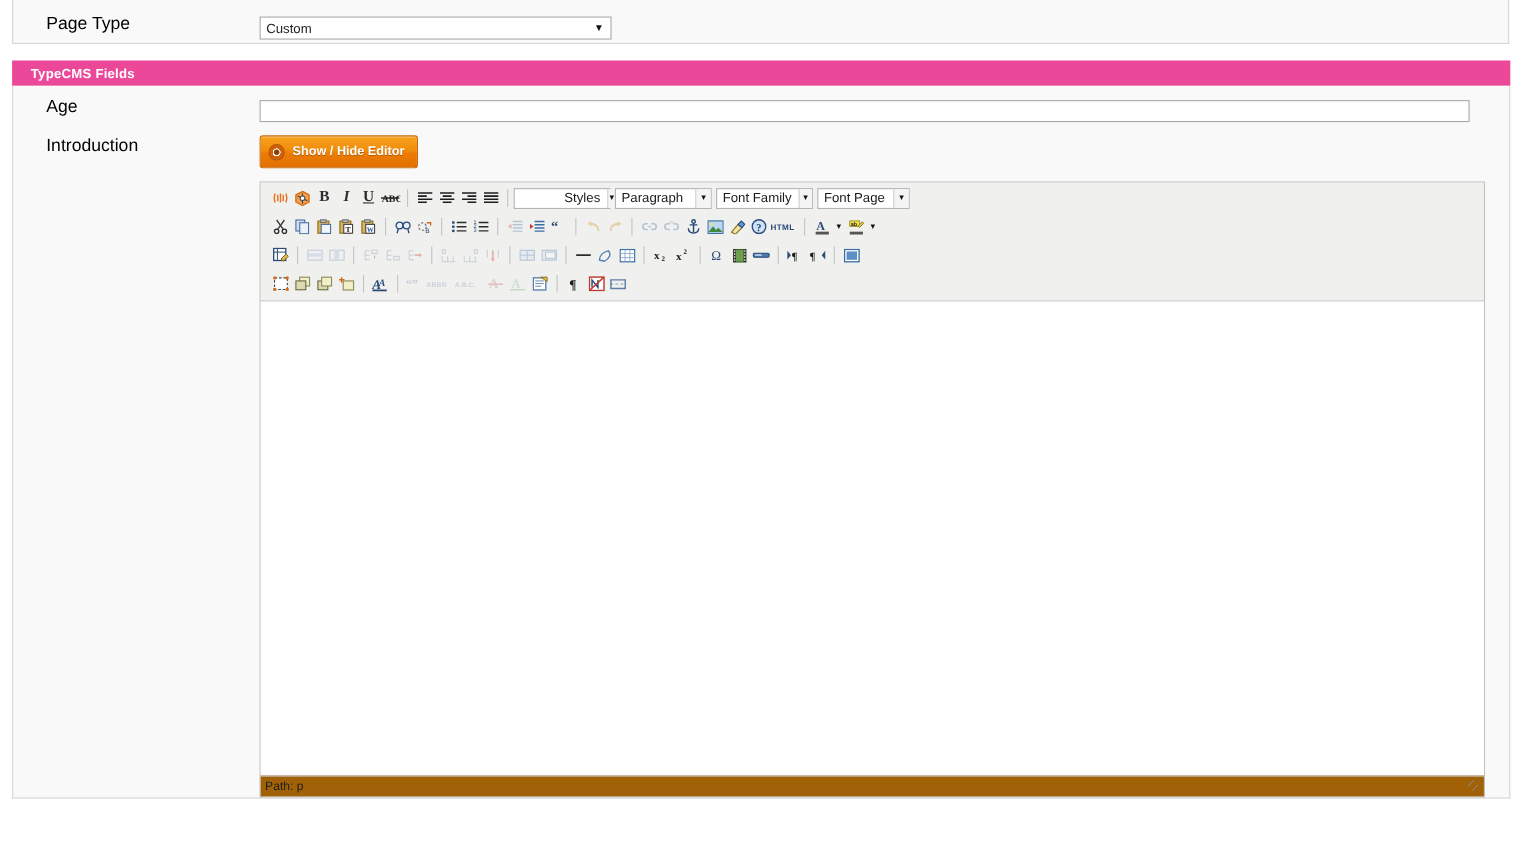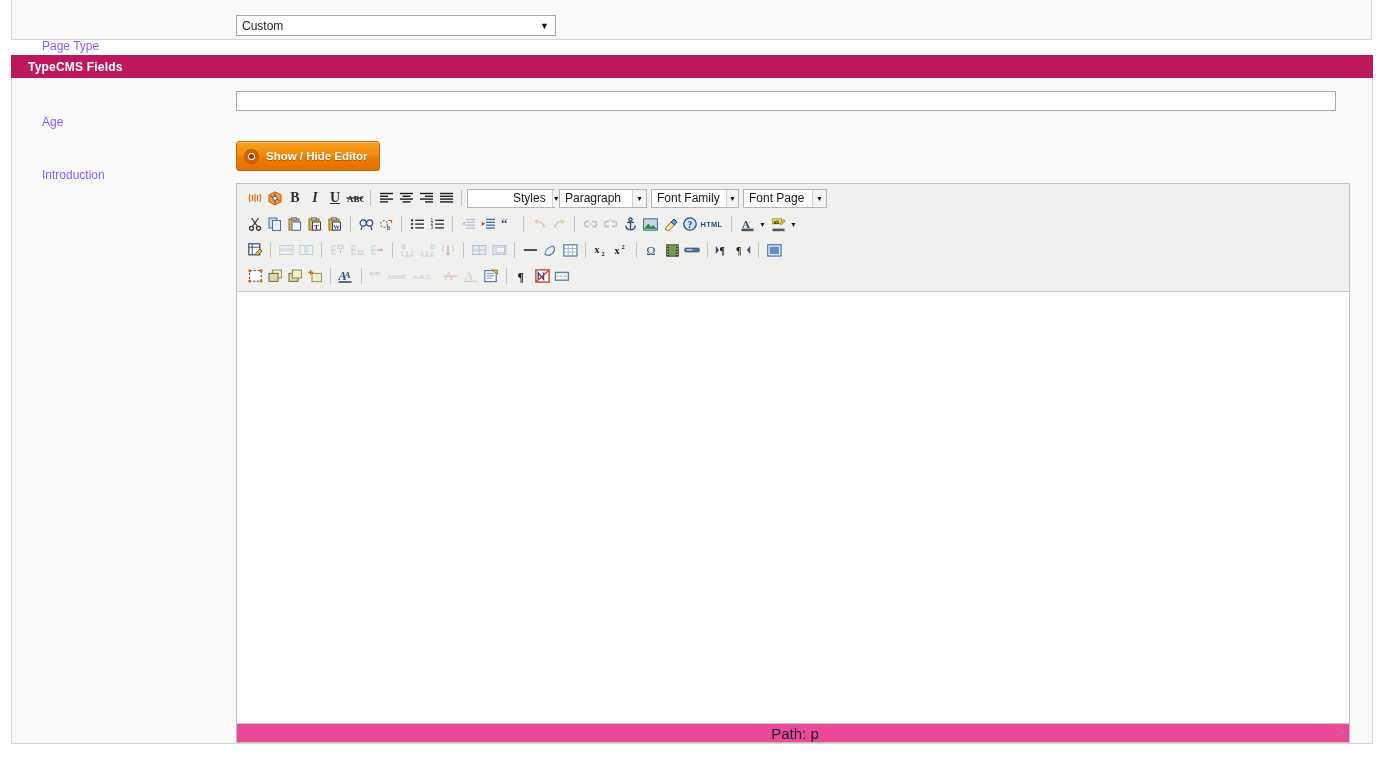--- a/index.html
+++ b/index.html
@@ -31,25 +31,24 @@
     border: 1px solid #d6d6d6;
   }
 
   .row {
     display: flex;
     align-items: flex-start;
   }
   .lbl {
     width: 224px;
     padding-left: 30px;
-    color: #8b5cf6;
-    font-size: 12px;
+    color: #000000;
+    font-size: 16px;
     line-height: 14px;
     white-space: nowrap;
-    margin-top: 24px;
   }
   .fieldwrap { flex: 1; }
   .selectbox {
     position: relative;
     width: 320px; height: 21px;
     background: #ffffff;
     border: 1px solid #a9a9a9;
     display: flex; align-items: center;
   }
   .selectbox .selval {
@@ -71,21 +70,21 @@
     font-size: 12px;
     padding: 1px 4px;
     color: #222;
     outline: none;
   }
 
   
   .section-head {
     margin: 0 11px;
     height: 23px;
-    background: #be185d;
+    background: #ec4899;
     color: #ffffff;
     font-size: 12px;
     font-weight: bold;
     display: flex; align-items: center;
     padding-left: 17px;
     letter-spacing: .2px;
   }
 
   
   .btn-orange {
@@ -161,28 +160,27 @@
     display: inline-flex; align-items: center; justify-content: center;
     font-size: 7px; color: #111; background: #f4f4f4;
   }
   .mce-body {
     height: 432px;
     background: #ffffff;
     border-top: 1px solid #c8c8c8;
   }
   .mce-status {
     height: 19px;
-    background: #ec4899;
+    background: #a16207;
     border-top: 1px solid #c8c8c8;
     display: flex; align-items: center;
     padding-left: 4px;
-    font-size: 15px;
+    font-size: 11px;
     color: #1f1f1f;
     position: relative;
-    justify-content: center;
   }
   .grip {
     position: absolute; right: 1px; bottom: 1px;
     width: 14px; height: 14px;
     cursor: se-resize;
     background:
       linear-gradient(135deg, transparent 0 46%, #8d8d8d 46% 54%, transparent 54% 100%) 0 0/6px 6px,
       linear-gradient(135deg, transparent 0 46%, #8d8d8d 46% 54%, transparent 54% 100%) 4px 4px/6px 6px;
     background-repeat: no-repeat;
   }

